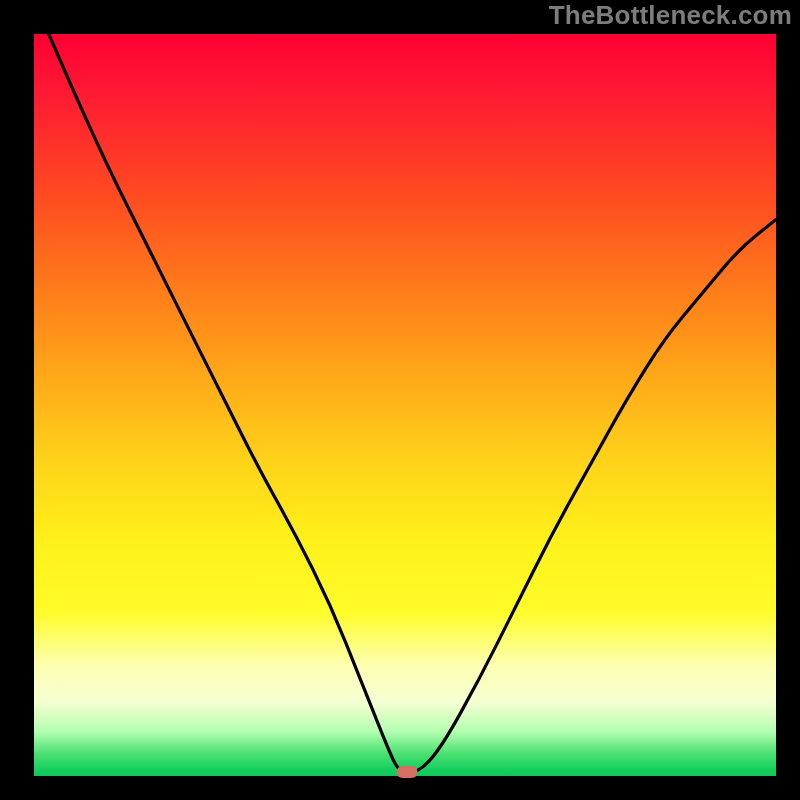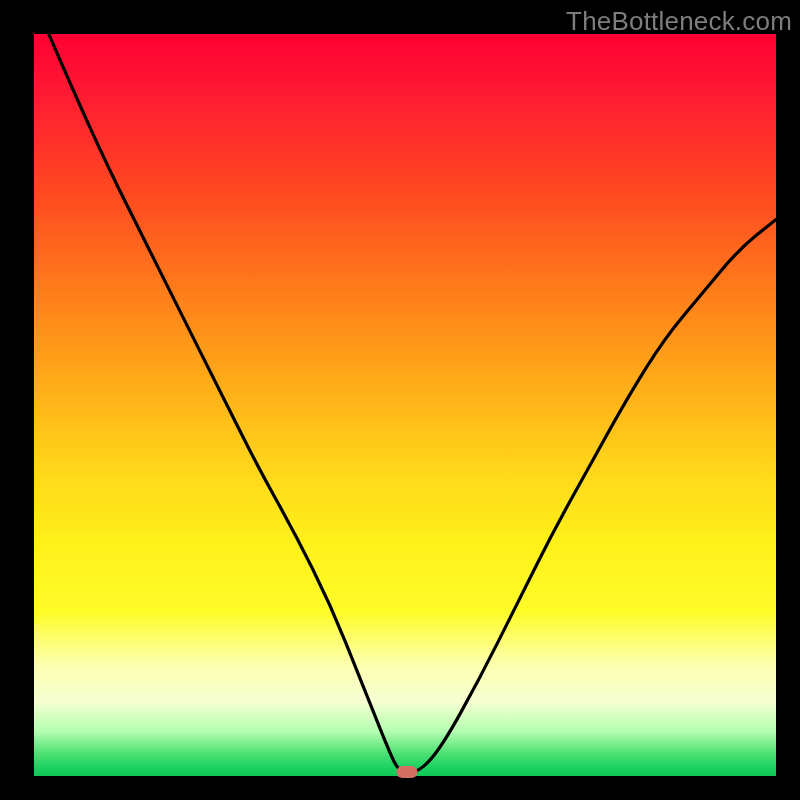--- a/index.html
+++ b/index.html
@@ -35,25 +35,25 @@
       #fdffb0 85%,
       #f6ffd2 90%,
       #b3ffb0 94%,
       #4be072 97%,
       #18d060 99%,
       #0fc858 100%
     );
   }
   .watermark {
     position: absolute;
-    top: 6px;
+    top: 0;
     right: 8px;
     color: #7d7d7d;
     font-size: 26px;
-    font-weight: 400;
+    font-weight: 700;
     letter-spacing: 0.2px;
     user-select: none;
   }
   svg.curve {
     position: absolute;
     left: 0;
     top: 0;
     width: 742px;
     height: 742px;
   }

